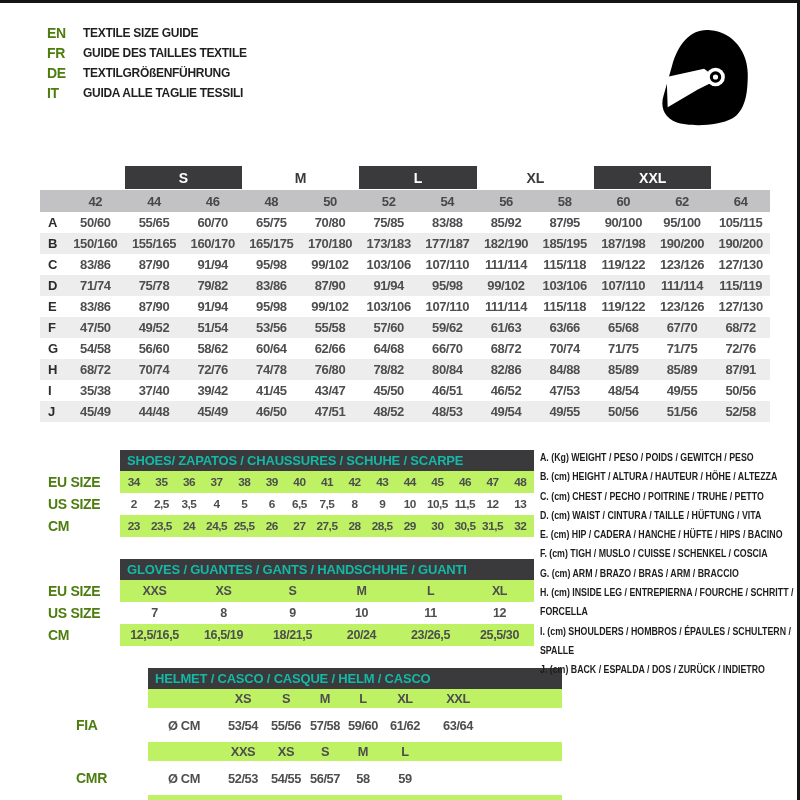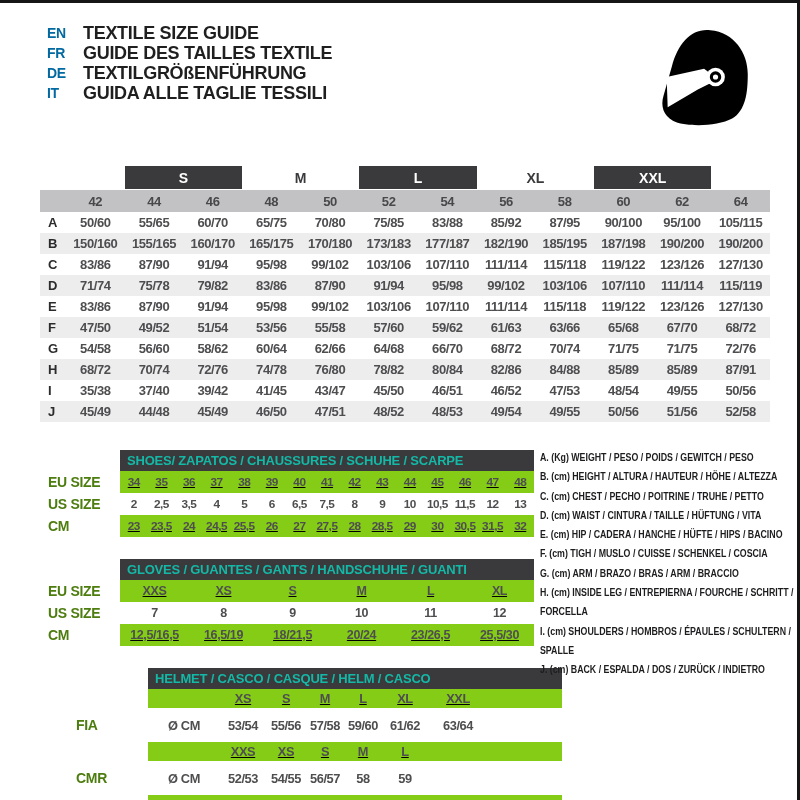--- a/index.html
+++ b/index.html
@@ -3,22 +3,22 @@
 <meta charset="utf-8">
 <style>
   html,body{margin:0;padding:0;}
   body{width:800px;height:800px;background:#fff;font-family:"Liberation Sans",sans-serif;}
   .page{position:relative;width:800px;height:800px;box-sizing:border-box;overflow:hidden;
         border-top:3px solid #151515;border-right:3px solid #151515;background:#fff;}
 
   
   .langs{position:absolute;left:47px;top:20px;}
   .lang-row{display:flex;height:20px;align-items:center;}
-  .lang-code{width:36px;font-weight:700;font-size:14px;color:#0369a1;letter-spacing:-0.3px;}
-  .lang-label{font-weight:700;font-size:18px;color:#1f1f1f;letter-spacing:-0.3px;white-space:nowrap;}
+  .lang-code{width:36px;font-weight:700;font-size:14px;color:#4d7c0f;letter-spacing:-0.3px;}
+  .lang-label{font-weight:700;font-size:12px;color:#1f1f1f;letter-spacing:-0.3px;white-space:nowrap;}
   .helmet-wrap{position:absolute;left:650px;top:20px;width:104px;height:108px;}
 
   
   .textile{position:absolute;left:40px;top:163px;width:730px;}
   .grid{display:grid;grid-template-columns:26px repeat(12,1fr);}
   .group-row{display:grid;grid-template-columns:26px repeat(12,1fr);height:23px;}
   .group{display:flex;align-items:center;justify-content:center;font-weight:700;font-size:14px;color:#3a3a3c;}
   .group.boxed{background:#3a3a3c;color:#fff;}
   .band{height:22px;background:#c2c2c4;margin-top:1px;}
   .t-row{height:21px;}
@@ -29,21 +29,21 @@
   .letter{justify-content:flex-start;padding-left:8px;color:#2b2b2d;}
 
   
   .sub{position:absolute;left:40px;width:494px;}
   .bar{margin-left:80px;height:21px;background:#3a3a3c;color:#14b8a6;display:flex;align-items:center;
        padding-left:7px;font-weight:700;font-size:13px;letter-spacing:-0.2px;white-space:nowrap;}
   .srow{position:relative;height:22px;}
   .rlabel{position:absolute;left:8px;top:0;bottom:0;display:flex;align-items:center;
           font-weight:700;font-size:14px;color:#4d7c0f;letter-spacing:-0.3px;}
   .rvals{margin-left:80px;height:100%;display:grid;}
-  .srow.stripe .rvals{background:#84cc16;text-decoration:underline;}
+  .srow.stripe .rvals{background:#bef264;}
   .g15{grid-template-columns:repeat(15,1fr);}
   .g15 .cell{font-size:11.8px;letter-spacing:-0.5px;}
   .g6{grid-template-columns:repeat(6,1fr);}
   .g6 .cell{font-size:12.5px;}
   .gH{grid-template-columns:72px 46px 40px 38px 38px 46px 60px 1fr;}
   .gH .cell{font-size:12.8px;}
   .hrow.sizes{height:19px;}
   .hrow.vals{height:34px;}
 
   

